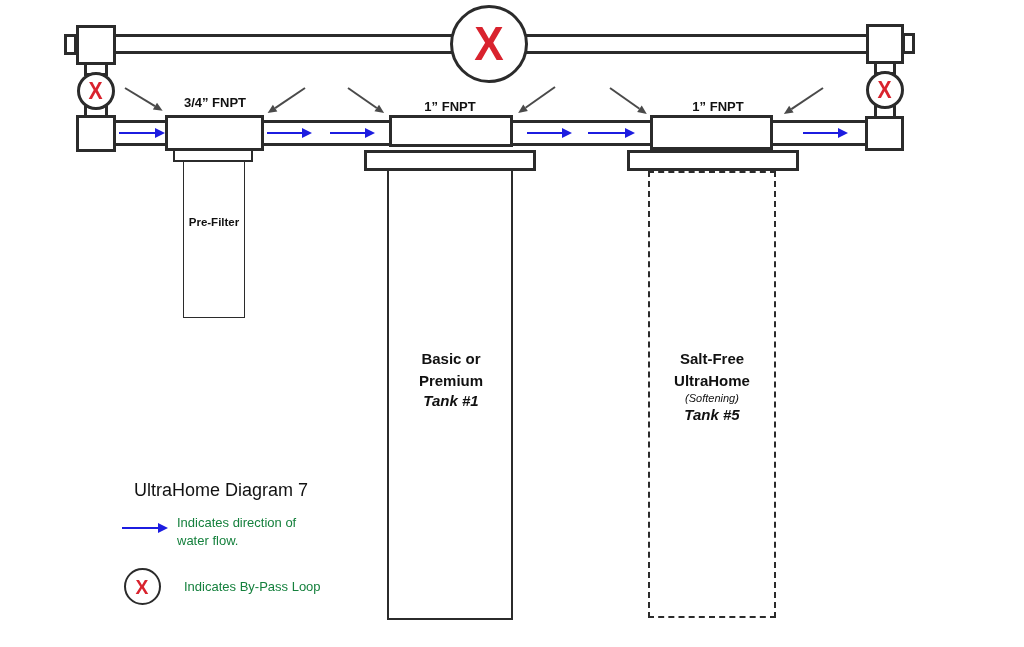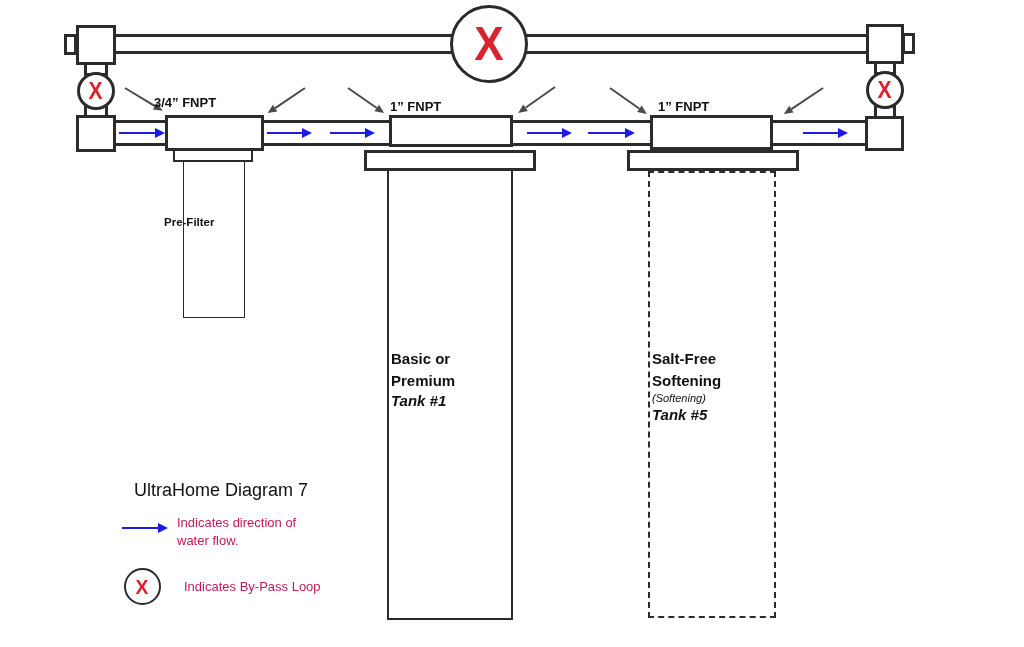--- a/index.html
+++ b/index.html
@@ -22,26 +22,26 @@
   .small-x{ font-size:23px; }
   
   .flow-arrow { position:absolute; height:10px; z-index:7; }
   .flow-arrow .shaft { position:absolute; left:0; top:3.6px; height:2.6px; background:#1c1ce0; width:calc(100% - 9px); }
   .flow-arrow .head  { position:absolute; right:0; top:0; width:0; height:0;
                        border-left:10px solid #1c1ce0; border-top:5px solid transparent; border-bottom:5px solid transparent; }
   
   .ptr-arrow { position:absolute; height:2px; background:#4a4a4a; transform-origin:0 50%; z-index:7; }
   .ptr-arrow::after { content:''; position:absolute; right:-9px; top:-3px; width:0; height:0;
                       border-left:9px solid #4a4a4a; border-top:4px solid transparent; border-bottom:4px solid transparent; }
-  .lbl { position:absolute; text-align:left; z-index:8; color:#111; }
+  .lbl { position:absolute; text-align:center; z-index:8; color:#111; }
   .port-lbl { font-weight:bold; font-size:13px; }
   .tank-line  { font-weight:bold; font-size:15px; line-height:21.5px; }
   .tank-ital  { font-weight:bold; font-style:italic; font-size:15px; line-height:20px; }
   .opt-line   { font-style:italic; font-size:11px; line-height:14px; }
-  .legend-text{ font-size:13px; line-height:17.5px; color:#be185d; }
+  .legend-text{ font-size:13px; line-height:17.5px; color:#15803d; }
 </style>
 </head>
 <body>
 
 <div id="canvas">
 
   <div class="abs pipe" style="left:116px; top:34px; width:750px; height:20px; z-index:1;"></div>
   <div class="abs pipe" style="left:116px; top:120px; width:750px; height:26px; z-index:1;"></div>
 
   <div class="circle abs" style="left:450px; top:5px; width:78px; height:78px; border-width:3.5px; z-index:6;">
@@ -85,21 +85,21 @@
     <div class="tank-ital">Tank #1</div>
   </div>
 
   <div class="abs line-box" style="left:650px; top:115px; width:123px; height:35px; z-index:5;"></div>
   <div class="abs line-box" style="left:627px; top:150px; width:172px; height:21px; z-index:6;"></div>
   <div class="abs" style="left:648px; top:171px; width:128px; height:447px; background:#fff;
               border:2.5px dashed #2b2b2b; z-index:4;"></div>
   <div class="lbl port-lbl" style="left:658px; top:99px; width:120px;">1” FNPT</div>
   <div class="lbl" style="left:652px; top:348px; width:120px;">
     <div class="tank-line">Salt-Free</div>
-    <div class="tank-line">Softening</div>
+    <div class="tank-line">UltraHome</div>
     <div class="opt-line">(Softening)</div>
     <div class="tank-ital">Tank #5</div>
   </div>
 
   <div class="flow-arrow" style="left:119px; top:128px; width:46px;">
       <span class="shaft"></span>
       <span class="head"></span>
     </div>
   <div class="flow-arrow" style="left:267px; top:128px; width:45px;">
       <span class="shaft"></span>

